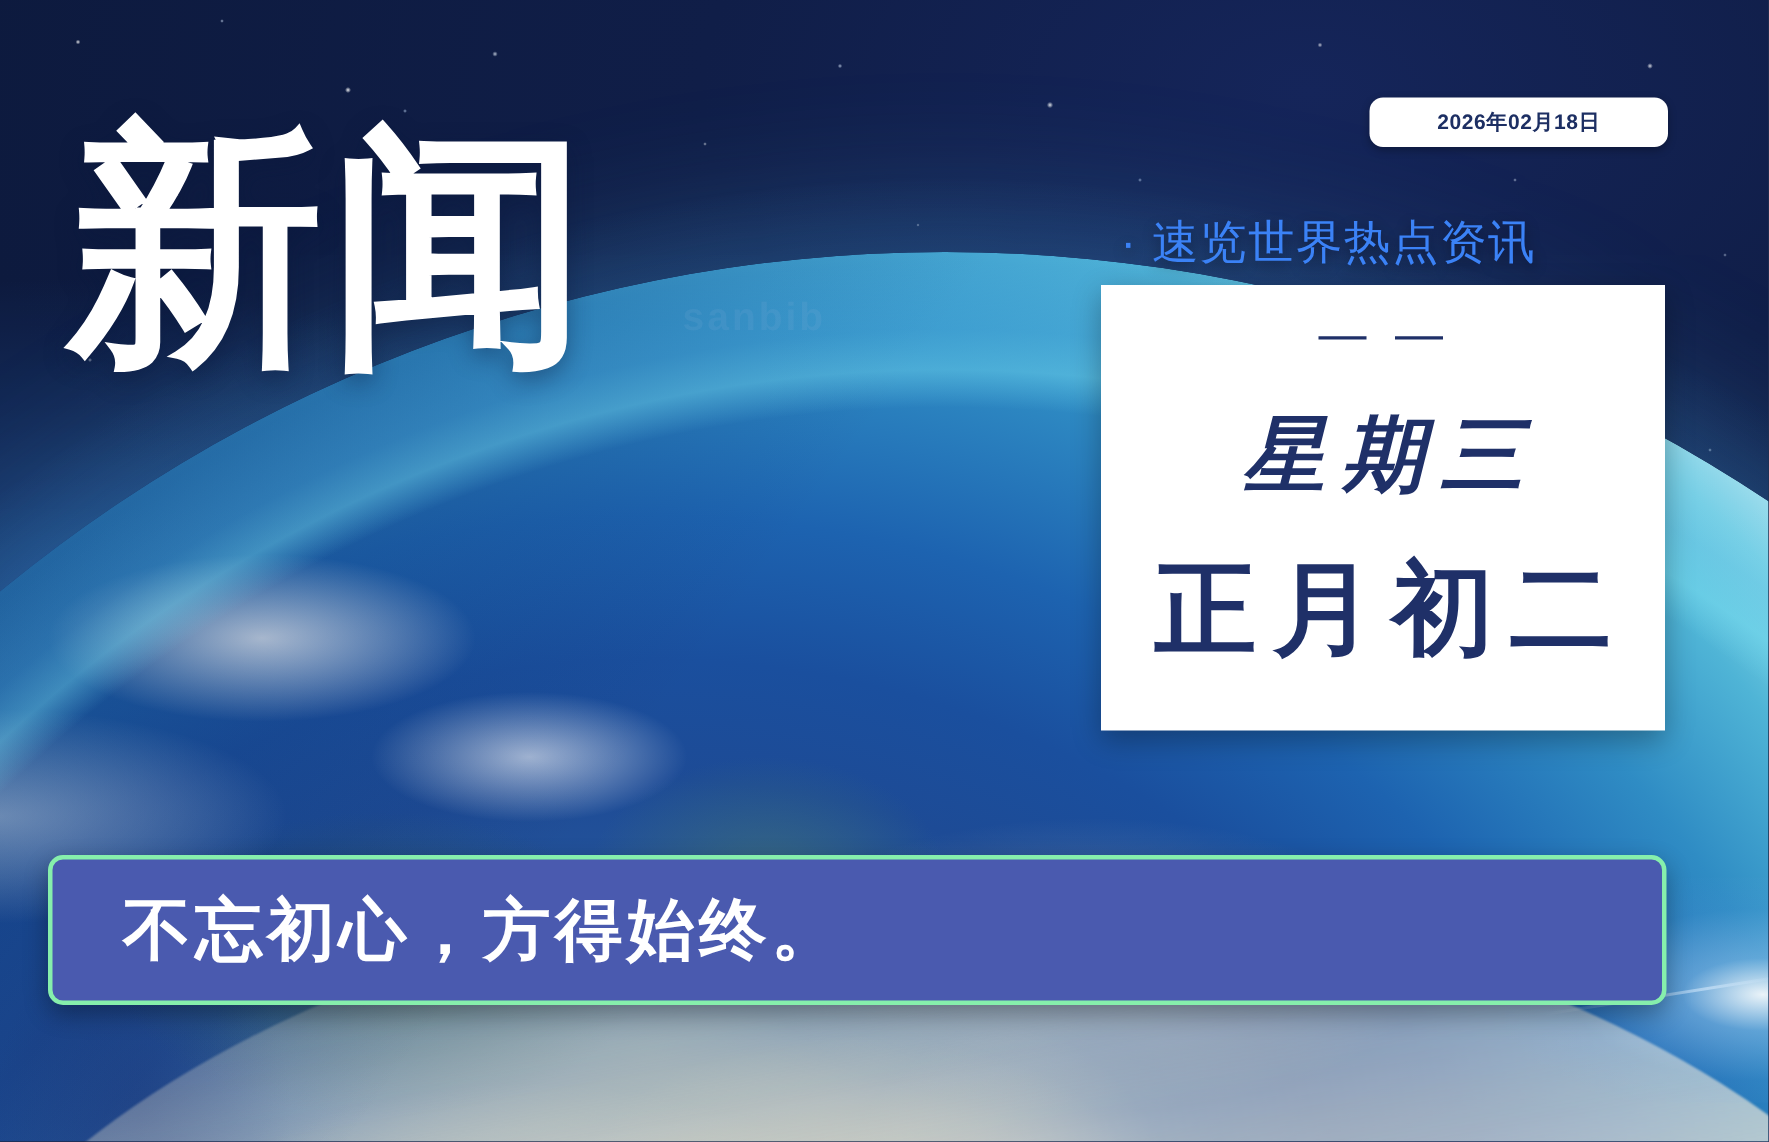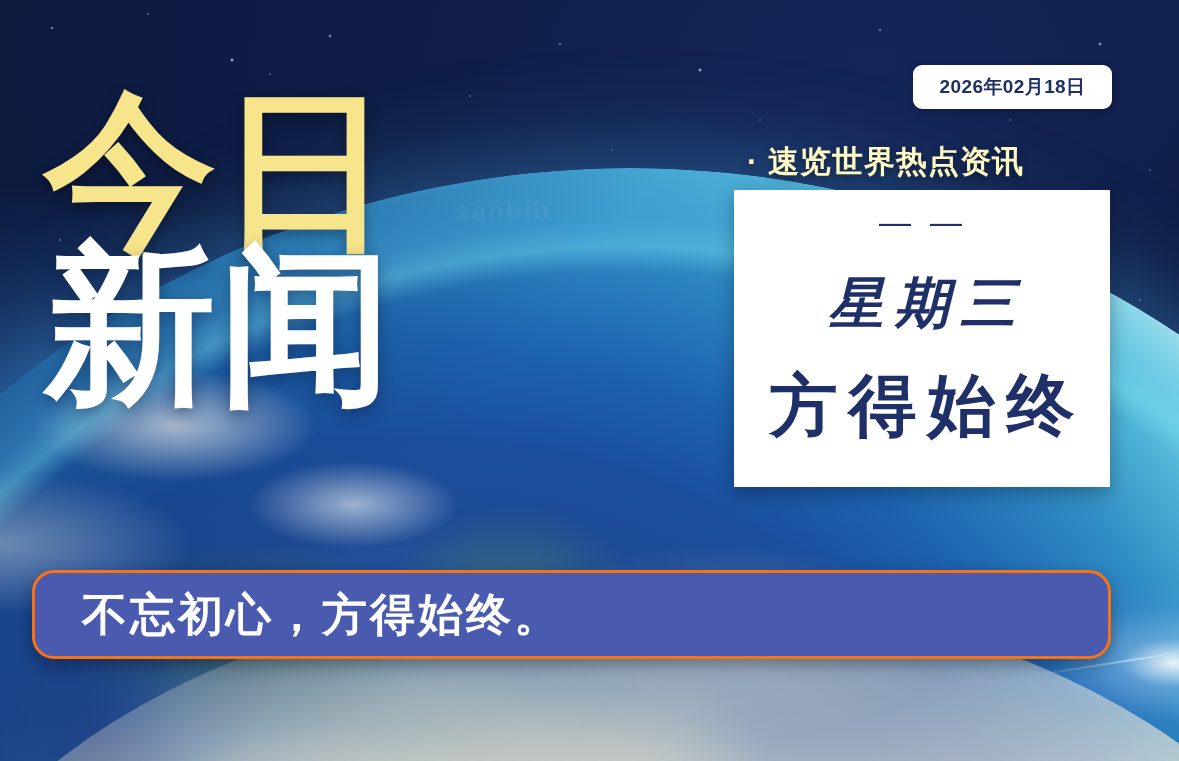--- a/index.html
+++ b/index.html
@@ -156,40 +156,40 @@
     display:block;
     font-size:172px;
     color:#ffffff;
     text-shadow:0 5px 16px rgba(10,25,60,.42);
     margin-top:-6px;
   }
 
   
   .date-pill{
     position:absolute;left:913px;top:65px;
-    width:199px;height:44px;
+    width:199px;height:33px;
     background:#ffffff;
     border-radius:9px;
     display:flex;align-items:center;justify-content:center;
     color:#1d2f63;
-    font-size:19px;font-weight:700;letter-spacing:.4px;
+    font-size:14px;font-weight:700;letter-spacing:.4px;
     box-shadow:0 2px 6px rgba(0,0,0,.30);
   }
 
   .tagline{
     position:absolute;left:741px;top:141px;
     display:flex;align-items:baseline;
     white-space:nowrap;
     text-shadow:0 3px 9px rgba(0,0,0,.45);
   }
   .tagline .sec{
     font-size:40px;font-weight:700;color:#f5d84f;letter-spacing:0px;
   }
   .tagline .rest{
-    font-size:31px;font-weight:700;color:#fef9c3;letter-spacing:1px;margin-left:6px;
+    font-size:31px;font-weight:400;color:#3b82f6;letter-spacing:1px;margin-left:6px;
   }
 
   .info-card{
     position:absolute;left:734px;top:190px;
     width:376px;height:297px;
     background:#ffffff;
     box-shadow:0 6px 18px rgba(0,0,0,.30);
     display:flex;flex-direction:column;
     align-items:center;justify-content:flex-start;
     padding-top:14px;
@@ -208,24 +208,24 @@
   }
   .lunar{
     margin-top:20px;
     font-size:68px;font-weight:700;letter-spacing:11px;
     padding-left:11px;
   }
 
   
   .motto-banner{
     position:absolute;left:32px;top:570px;
-    width:1079px;height:89px;
+    width:1079px;height:100px;
     background:#4a5aaf;
-    border:3px solid #f97316;
-    border-radius:22px;
+    border:3px solid #86efac;
+    border-radius:10px;
     display:flex;align-items:center;
     padding-left:47px;
     box-shadow:0 6px 16px rgba(0,0,0,.32);
   }
   .motto-text{
     color:#ffffff;
     font-size:45px;font-weight:700;letter-spacing:3px;
     white-space:nowrap;
   }
 </style>
@@ -242,36 +242,35 @@
     <div class="earth-surface"></div>
     <div class="earth-detail"></div>
     <div class="earth-terminator"></div>
   </div>
   <div class="earth-limb-glow"></div>
   <div class="flare"></div>
 
   <div class="watermark">sanbib</div>
 
   <div class="headline">
-    <span class="l1">今日</span>
     <span class="l2">新闻</span>
   </div>
 
   <div class="date-pill">2026年02月18日</div>
 
   <div class="tagline">
     <span class="rest">· 速览世界热点资讯</span>
   </div>
 
   <div class="info-card">
     <div class="issue">
       <span class="dash">—</span>
       <span class="dash">—</span>
     </div>
     <div class="weekday">星期三</div>
-    <div class="lunar">方得始终</div>
+    <div class="lunar">正月初二</div>
   </div>
 
   <div class="motto-banner">
     <span class="motto-text">不忘初心，方得始终。</span>
   </div>
 
 </div>
 
 </body></html>

